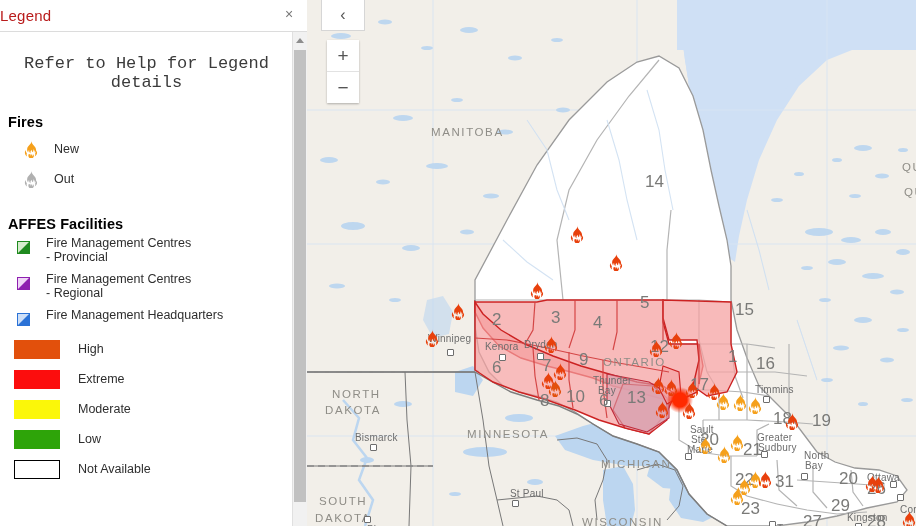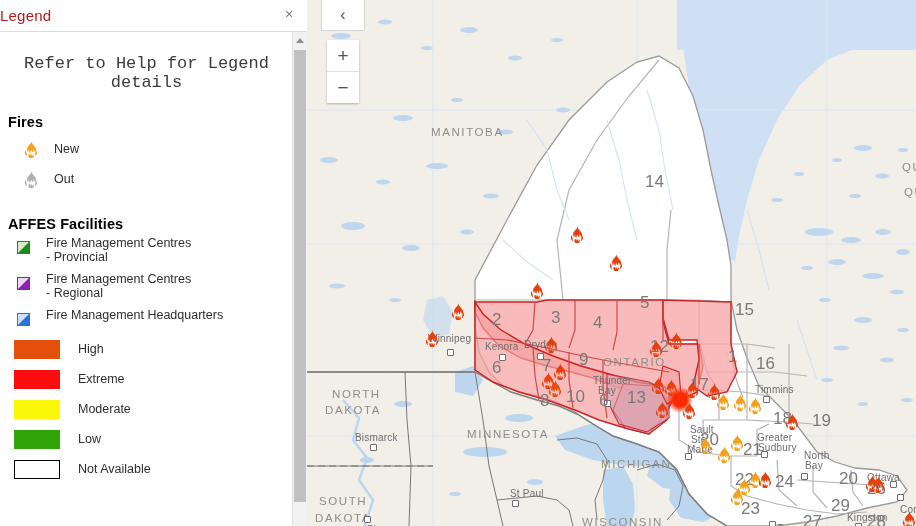--- a/index.html
+++ b/index.html
@@ -380,21 +380,21 @@
         <div class="region-num" style="left: 272px; top: 350px;">9</div>
         <div class="region-num" style="left: 233px; top: 391px;">8</div>
         <div class="region-num" style="left: 259px; top: 387px;">10</div>
         <div class="region-num" style="left: 292px; top: 391px;">6</div>
         <div class="region-num" style="left: 320px; top: 388px;">13</div>
         <div class="region-num" style="left: 466px; top: 409px;">18</div>
         <div class="region-num" style="left: 505px; top: 411px;">19</div>
         <div class="region-num" style="left: 393px; top: 430px;">20</div>
         <div class="region-num" style="left: 436px; top: 440px;">21</div>
         <div class="region-num" style="left: 428px; top: 470px;">22</div>
-        <div class="region-num" style="left: 468px; top: 472px;">24</div>
+        <div class="region-num" style="left: 468px; top: 472px;">31</div>
         <div class="region-num" style="left: 532px; top: 469px;">20</div>
         <div class="region-num" style="left: 560px; top: 479px;">26</div>
         <div class="region-num" style="left: 434px; top: 499px;">23</div>
         <div class="region-num" style="left: 524px; top: 496px;">29</div>
         <div class="region-num" style="left: 496px; top: 512px;">27</div>
         <div class="region-num" style="left: 560px; top: 512px;">28</div>
         <div class="region-num" style="left: 421px; top: 347px;">1</div>
         <div class="sel-ring" style="left: 360px; top: 387px;"></div>
         <div class="mfire" style="left: 262px; top: 224.5px;">
           <svg class="fire" viewBox="0 0 24 28" width="18" height="21">

